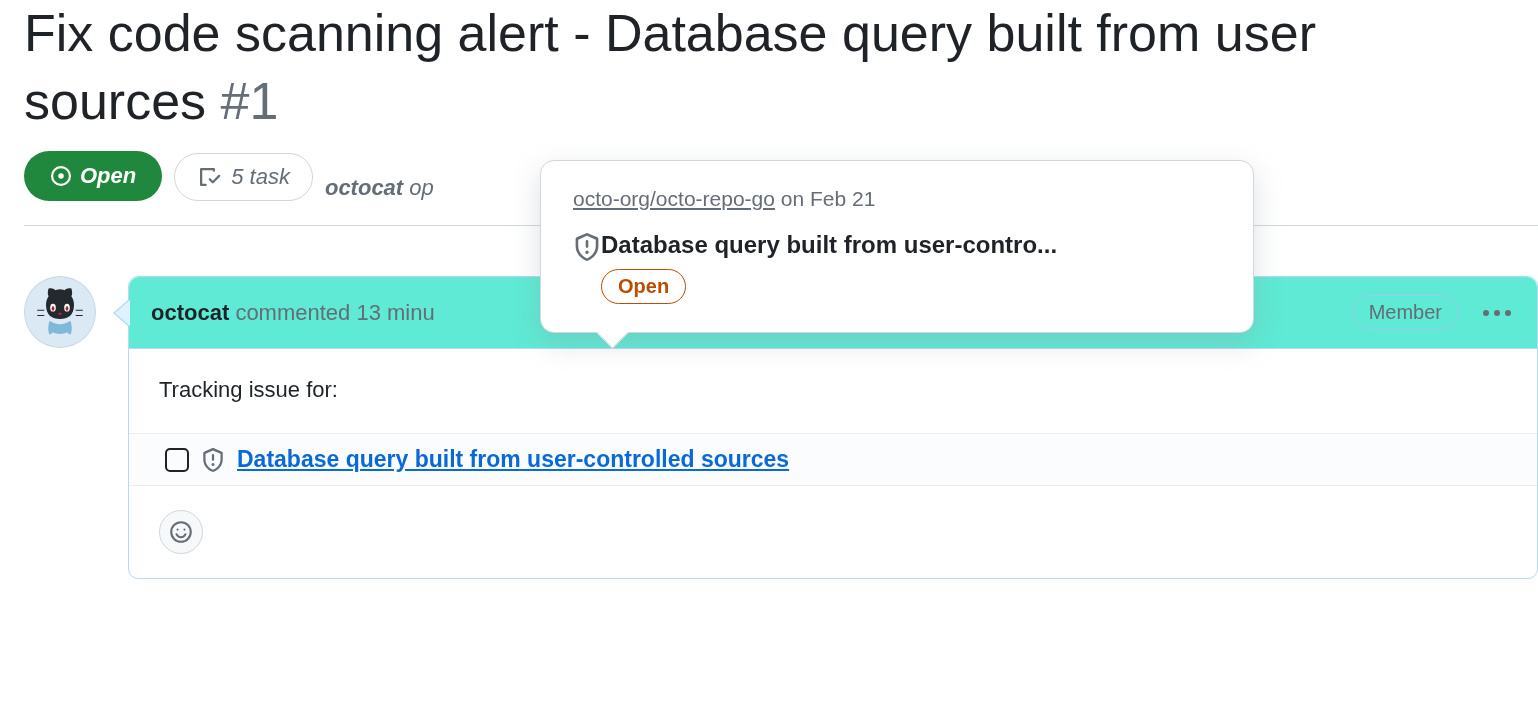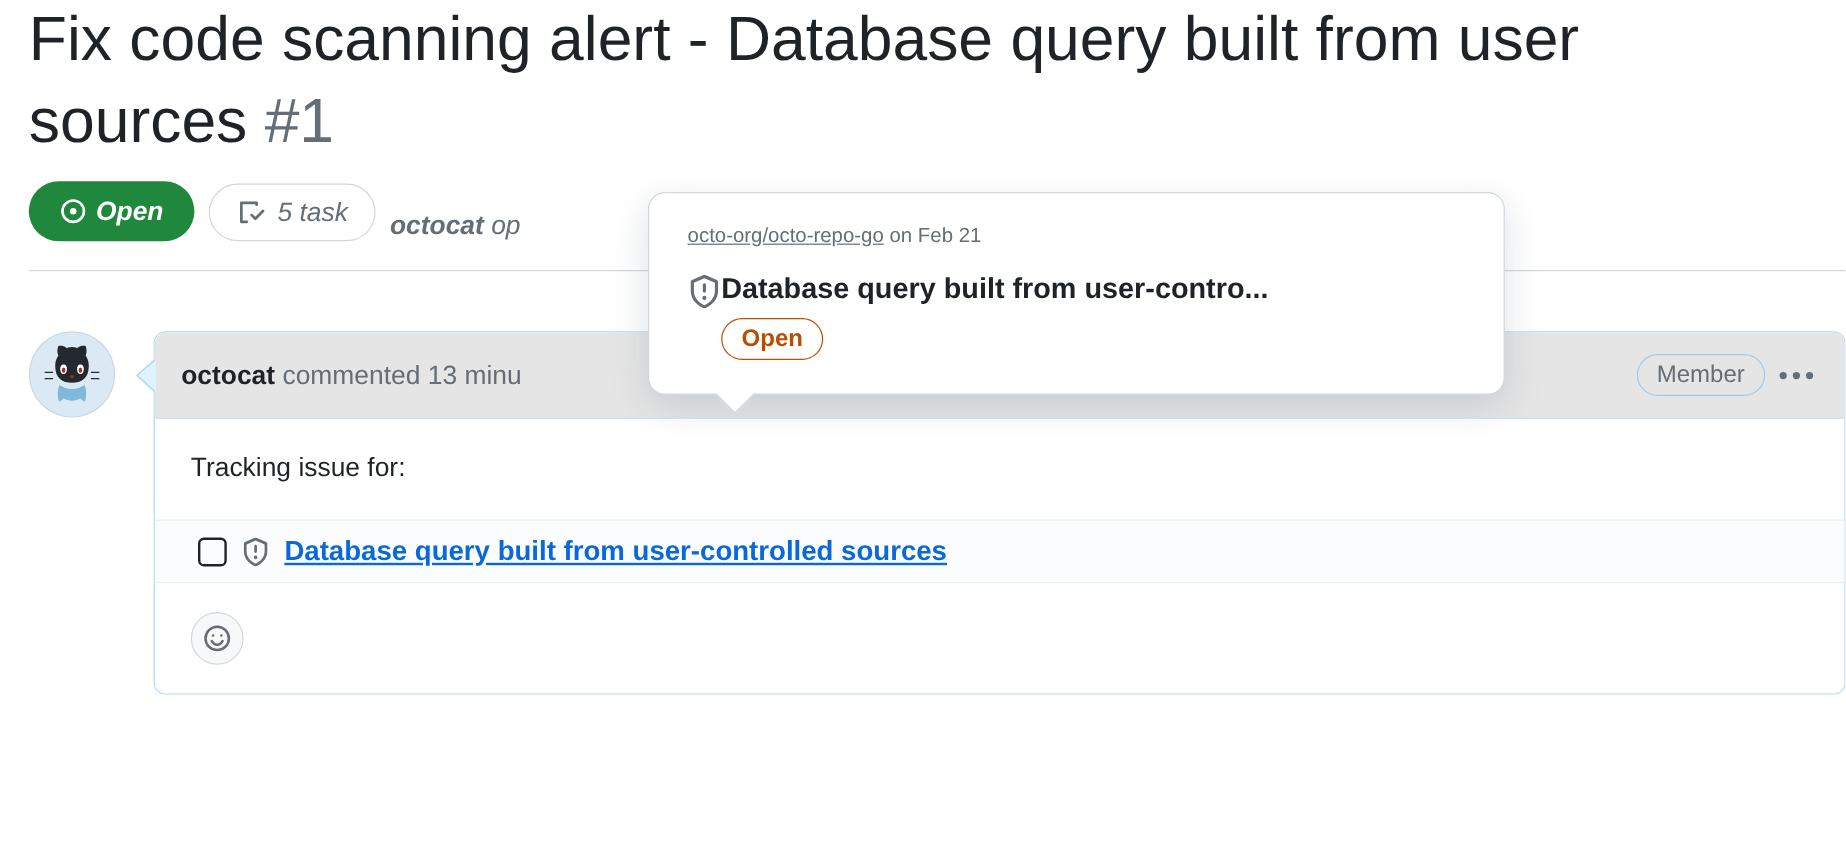--- a/index.html
+++ b/index.html
@@ -116,40 +116,40 @@
       position: absolute;
       left: -14px;
       top: 23px;
       width: 0;
       height: 0;
       border-top: 13px solid transparent;
       border-bottom: 13px solid transparent;
       border-right: 15px solid #ddf4ff;
     }
     .comment-header {
-      background: #e5e5e5;
+      background: #5eead4;
       padding: 18px 22px;
       border-bottom: 1px solid #b6daf0;
       border-radius: 10px 10px 0 0;
       display: flex;
       align-items: center;
       justify-content: space-between;
     }
     .comment-header-left {
       font-size: 22px;
       color: #656d76;
     }
     .comment-header-left .author {
       font-weight: 700;
       color: #1f2328;
     }
     .comment-header-right {
       display: flex;
       align-items: center;
-      gap: 8px;
+      gap: 20px;
     }
     .member-badge {
       border: 1.5px solid #9dccea;
       border-radius: 999px;
       padding: 5px 16px;
       color: #656d76;
       font-size: 20px;
       font-weight: 500;
     }
     .kebab {
@@ -237,21 +237,21 @@
       bottom: -12px;
       left: 60px;
       width: 22px;
       height: 22px;
       background: #ffffff;
       border-right: 1px solid #d0d7de;
       border-bottom: 1px solid #d0d7de;
       transform: rotate(45deg);
     }
     .hc-repo-line {
-      font-size: 17px;
+      font-size: 21px;
       color: #656d76;
       margin-bottom: 20px;
     }
     .hc-repo-link {
       color: #656d76;
       text-decoration: underline;
     }
     .hc-main {
       display: flex;
       align-items: flex-start;

